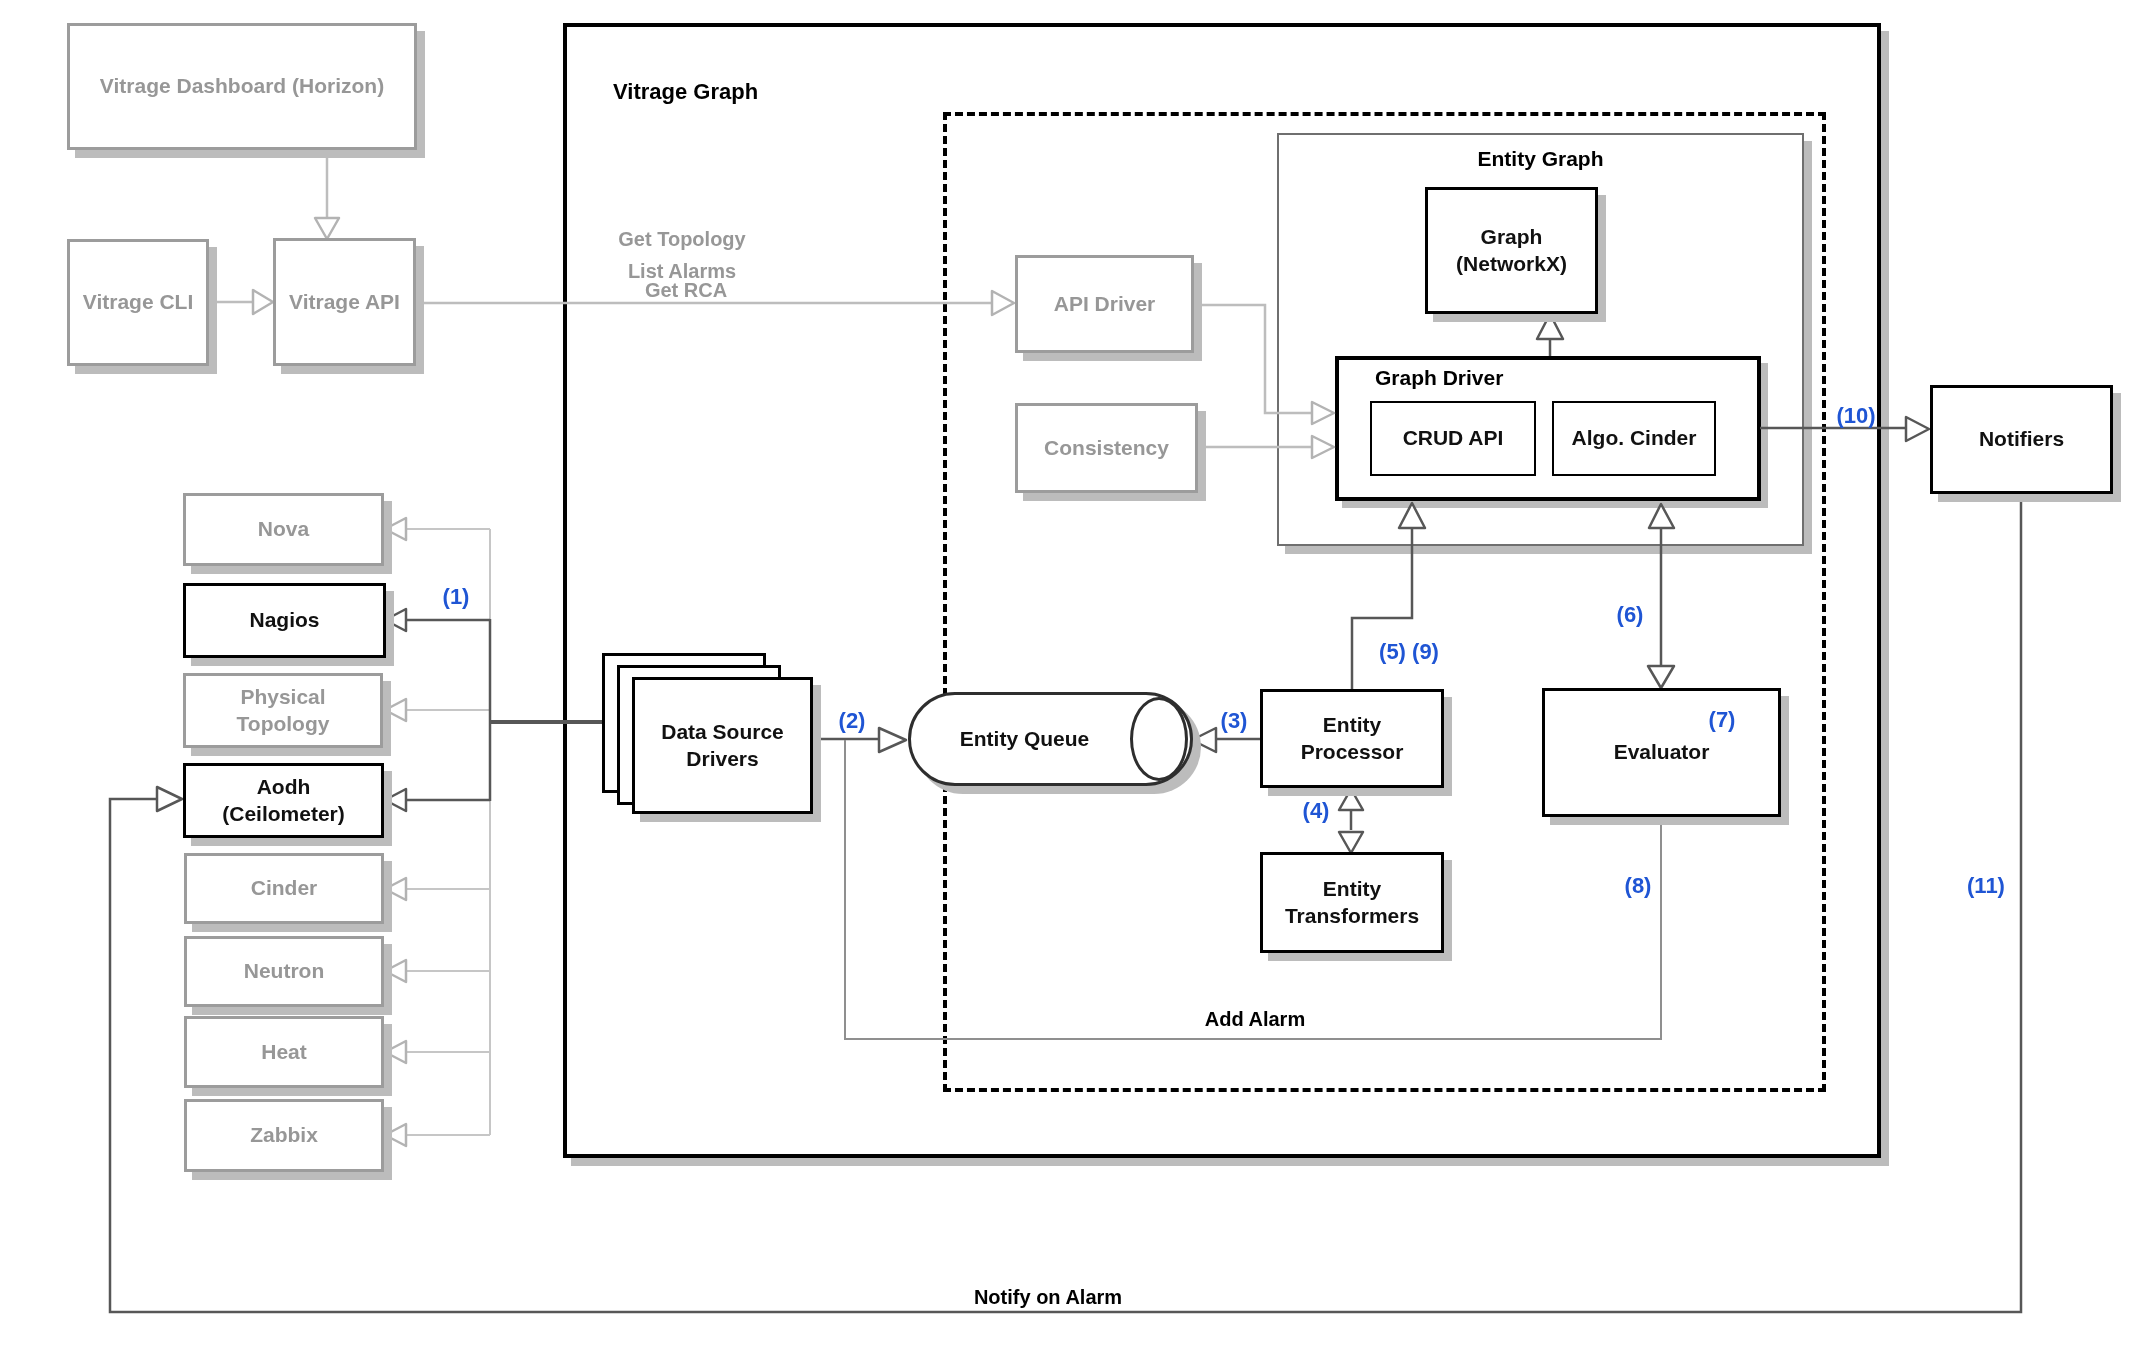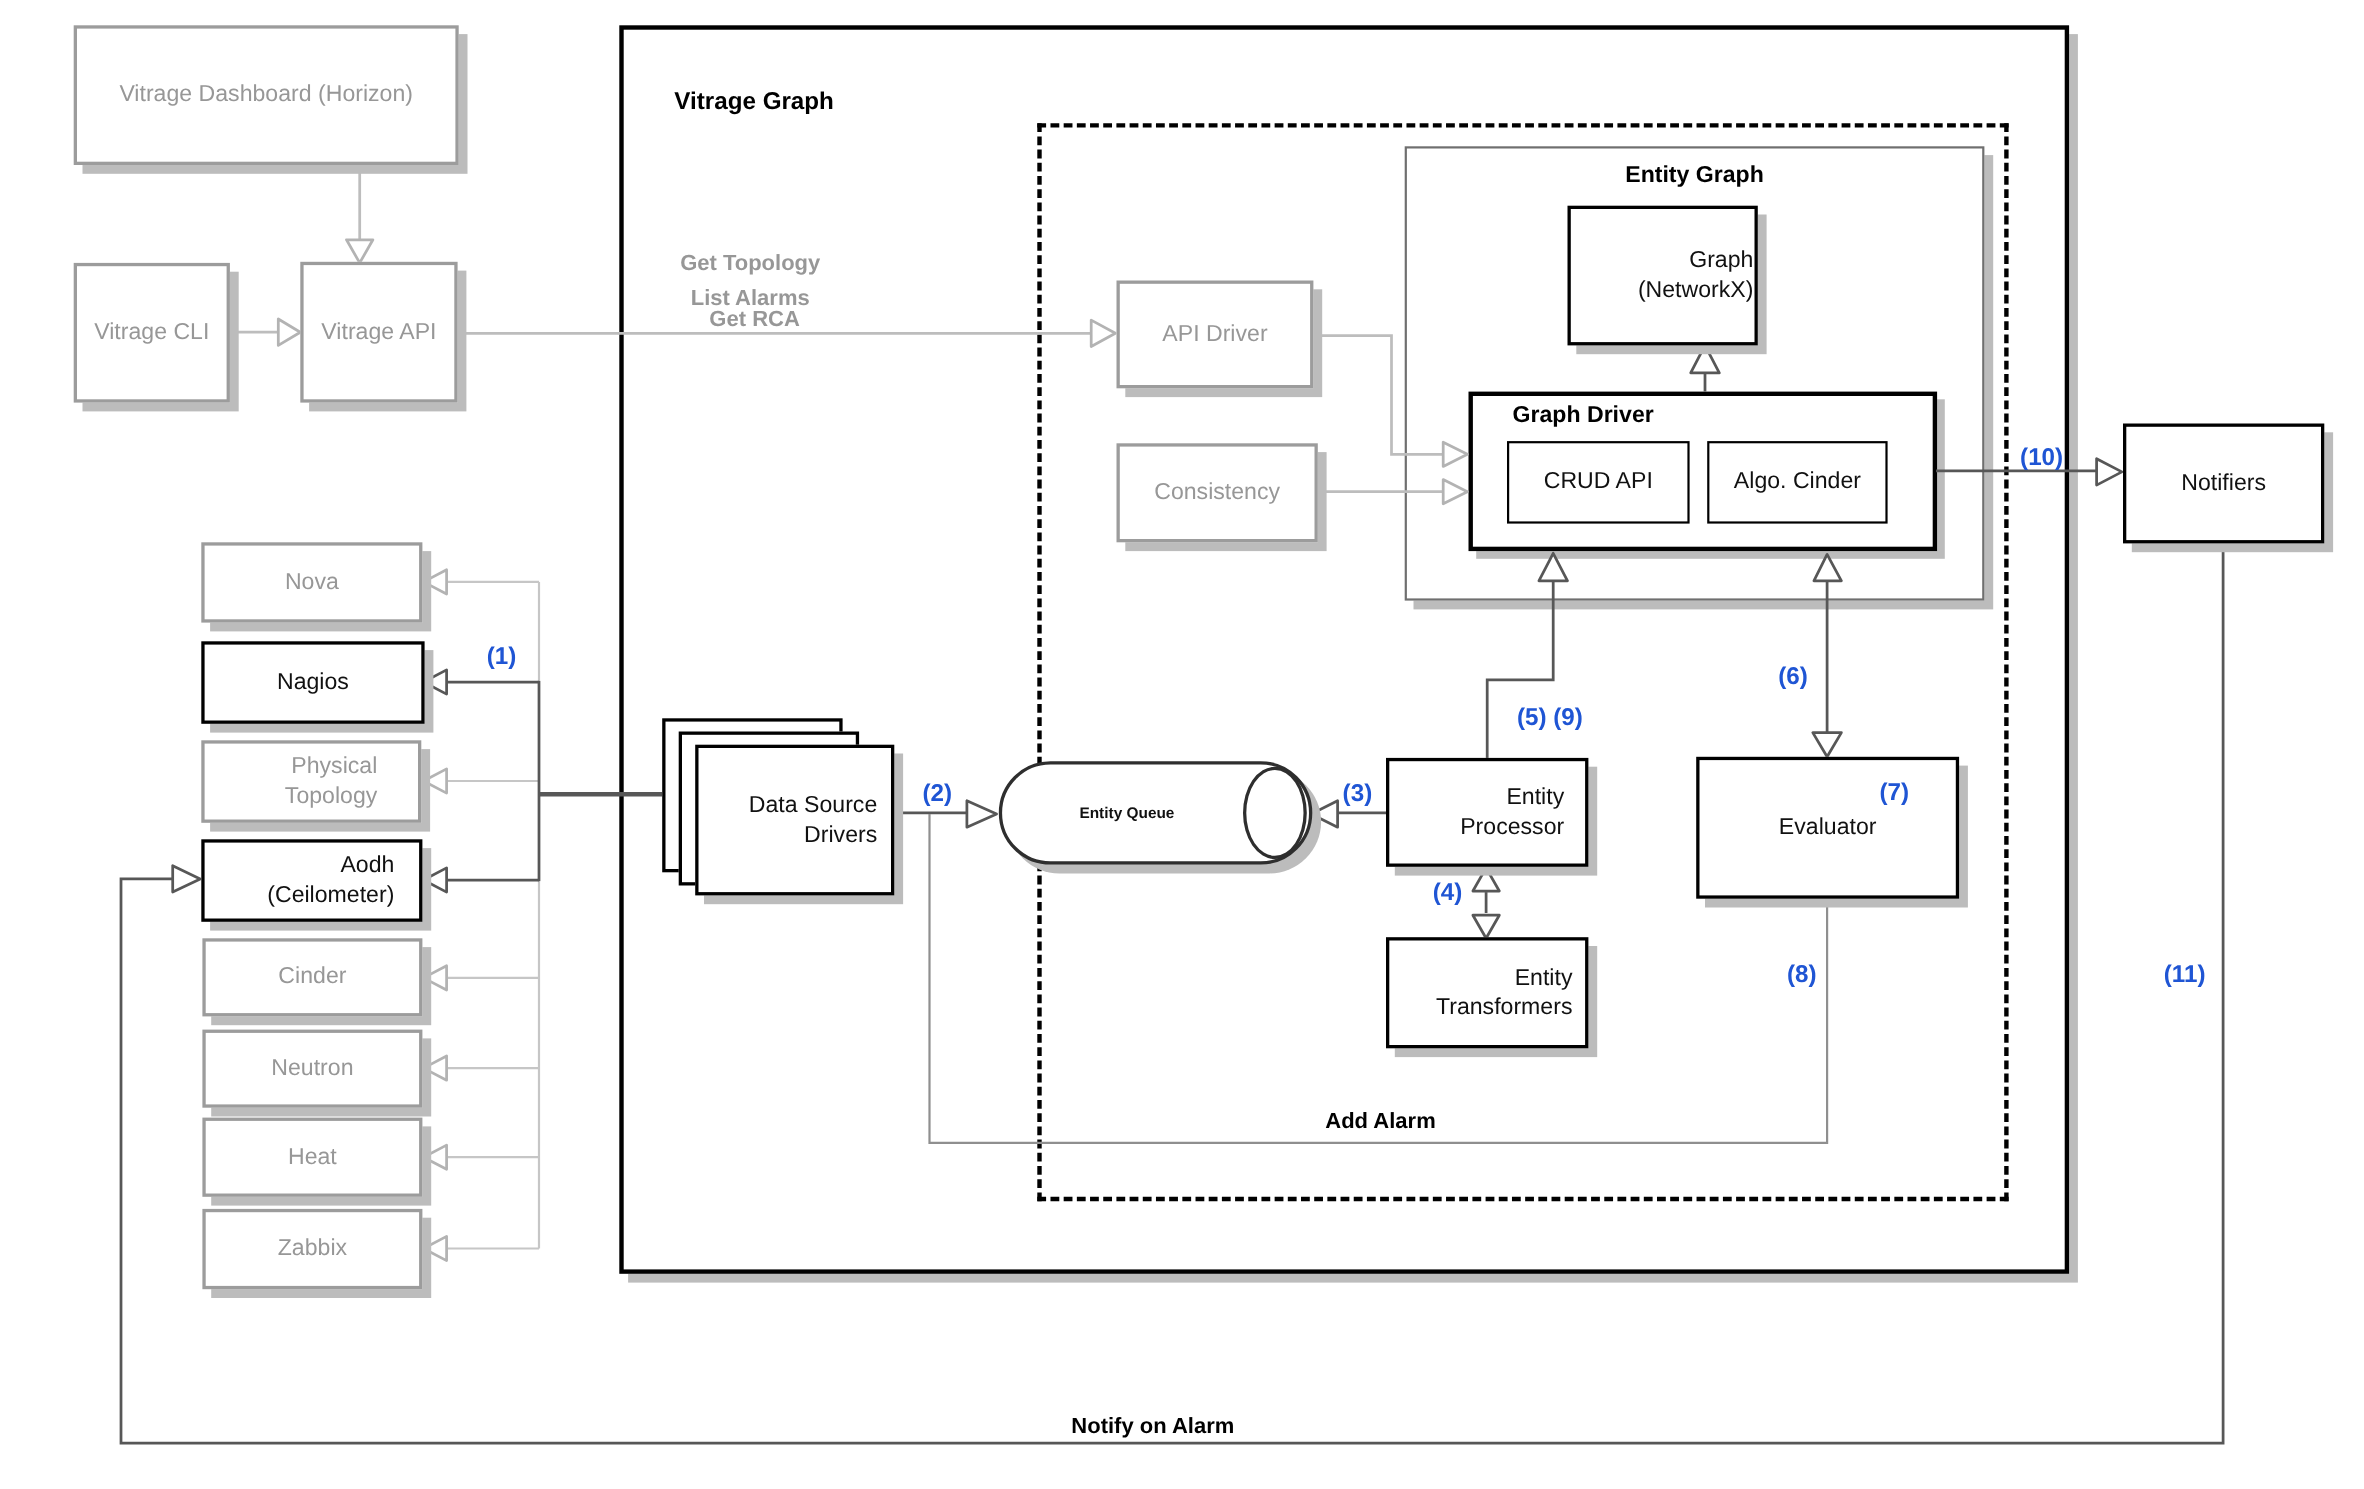--- a/index.html
+++ b/index.html
@@ -12,30 +12,30 @@
   .abs{position:absolute;box-sizing:border-box;}
   svg.wires{position:absolute;left:0;top:0;z-index:2;}
   
   .container{z-index:1;background:#ffffff;}
   .vg-box{border:4px solid #000;box-shadow:8px 8px 0 var(--shadow);}
   .dashed-box{border:4px dashed #000;background:transparent;}
   .eg-box{border:2px solid #6f6f6f;box-shadow:8px 8px 0 var(--shadow);}
   .gd-box{border:4px solid #000;box-shadow:7px 7px 0 var(--shadow);}
   
   .box{z-index:3;background:#fff;display:flex;align-items:center;justify-content:center;
-       text-align:right;font-weight:normal;font-size:21px;line-height:1.25;color:#111;}
+       text-align:center;font-weight:bold;font-size:21px;line-height:1.25;color:#111;}
   .b-black{border:3px solid #000;box-shadow:8px 8px 0 var(--shadow);}
   .b-black-thin{border:2px solid #000;box-shadow:none;}
   .b-gray{border:3px solid #9c9c9c;color:var(--muted);box-shadow:8px 8px 0 var(--shadow);}
   .b-page{border:3px solid #000;box-shadow:none;}
   .lbl{display:inline-block;}
   
   .cyl{z-index:3;background:#fff;border:3px solid #2e2e2e;border-radius:48px;
        box-shadow:8px 8px 0 var(--shadow);display:flex;align-items:center;justify-content:center;
-       font-weight:bold;font-size:14px;color:#111;}
+       font-weight:bold;font-size:21px;color:#111;}
   .cyl .cap{position:absolute;right:2px;top:2px;bottom:2px;width:58px;background:#fff;
        border:3px solid #2e2e2e;border-radius:50%;box-sizing:border-box;}
   .cyl .lbl{padding-right:52px;position:relative;z-index:1;}
   
   .title{z-index:4;position:absolute;font-weight:bold;color:#000;}
   .step{z-index:4;position:absolute;font-weight:bold;font-size:22px;color:var(--blue);
         transform:translate(-50%,-50%);white-space:nowrap;}
   .flow{z-index:4;position:absolute;font-weight:bold;font-size:20px;color:var(--muted);
         transform:translateX(-50%);white-space:nowrap;}
   .flow-dark{color:#000;}

